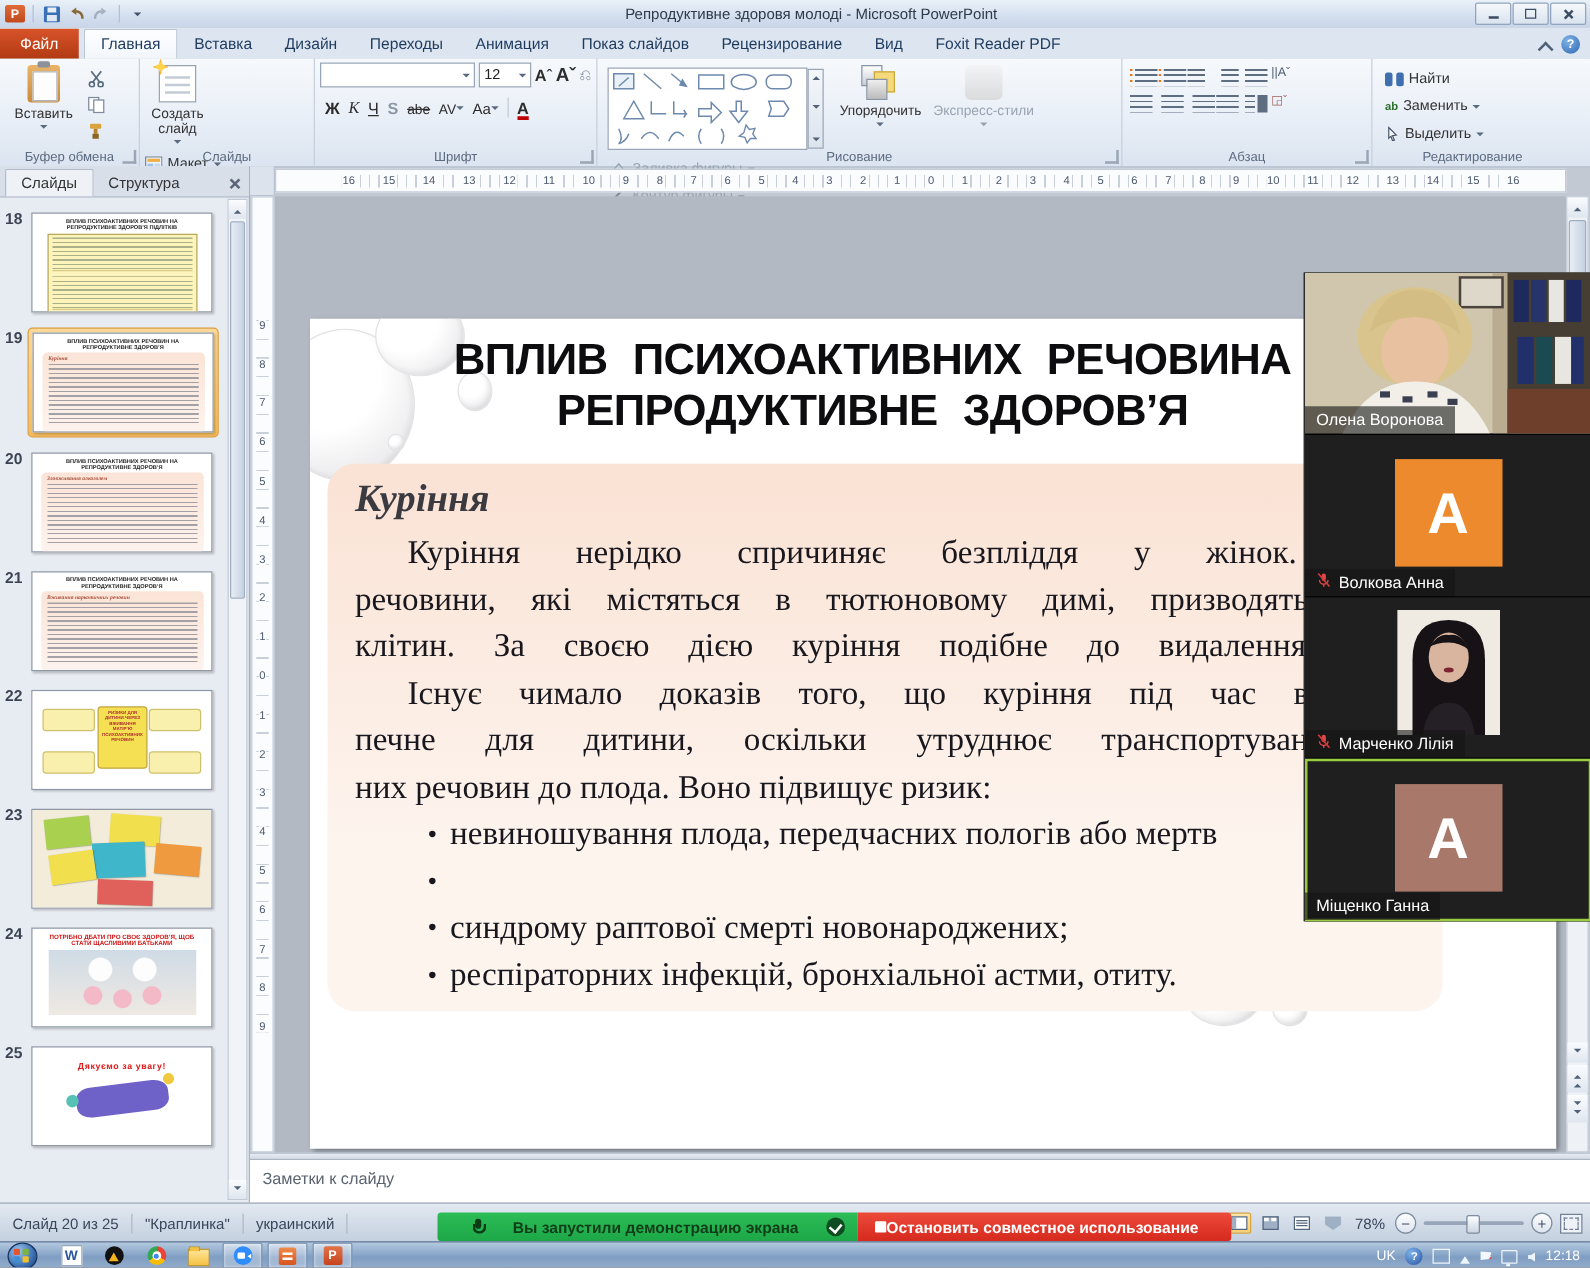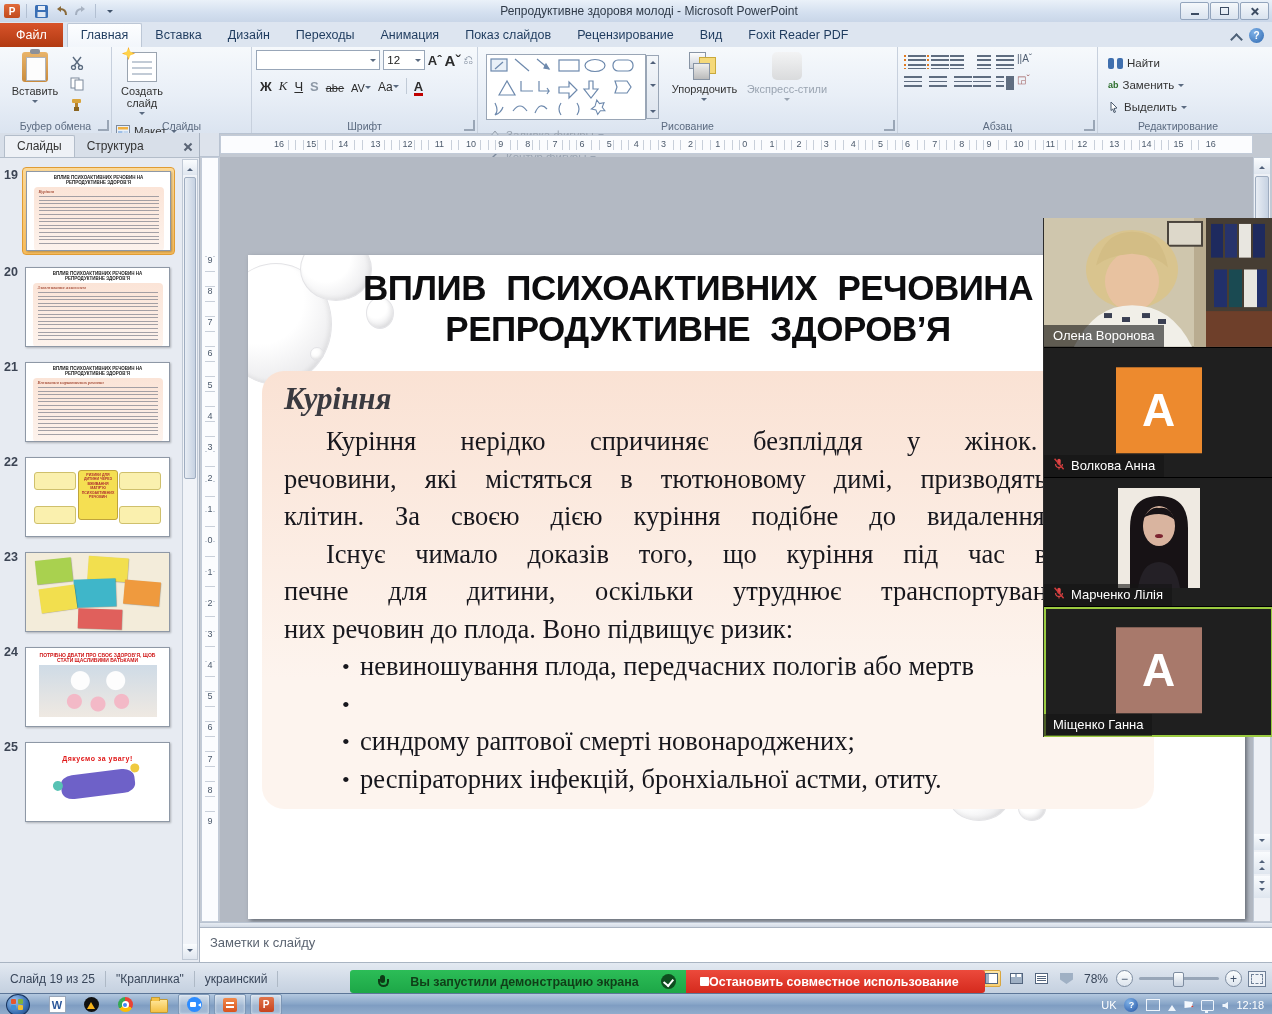--- a/index.html
+++ b/index.html
@@ -570,20 +570,32 @@
   </div>
 
   <div class="slidepanel">
     <div class="sp-tabs">
       <span class="sp-tab active">Слайды</span>
       <span class="sp-tab">Структура</span>
       <span class="sp-x"></span>
     </div>
     <div class="thumbs">
         <div class="thumb-row">
+          <div class="tnum">18</div>
+          <div class="twrap">
+            <div class="thumb">
+              <div class="tt">ВПЛИВ ПСИХОАКТИВНИХ РЕЧОВИН НА РЕПРОДУКТИВНЕ ЗДОРОВ’Я ПІДЛІТКІВ</div>
+              <div class="mini-table">
+                <i></i>
+                <i></i>
+              </div>
+            </div>
+          </div>
+        </div>
+        <div class="thumb-row">
           <div class="tnum">19</div>
           <div class="twrap sel">
             <div class="thumb">
               <div class="tt">ВПЛИВ ПСИХОАКТИВНИХ РЕЧОВИН НА РЕПРОДУКТИВНЕ ЗДОРОВ’Я</div>
               <div class="mini-pink">
                 <div class="mp-h">Куріння</div>
                 <div class="mp-lines"></div>
               </div>
             </div>
           </div>
@@ -791,21 +803,21 @@
     <span class="pgbtn" style="top:718px">
         <i class="tri-d"></i>
         <i class="tri-d"></i>
       </span>
   </div>
 
   <div class="splitter"></div>
   <div class="notes">Заметки к слайду</div>
 
   <div class="statusbar">
-    <span class="stseg">Слайд 19 из 25</span>
+    <span class="stseg">Слайд 20 из 25</span>
     <span class="stdiv"></span>
     <span class="stseg">"Краплинка"</span>
     <span class="stdiv"></span>
     <span class="stseg">украинский</span>
     <span class="stdiv"></span>
     <div class="st-right">
       <span class="viewic on">
           <i class="vi i1"></i>
         </span>
       <span class="viewic">

